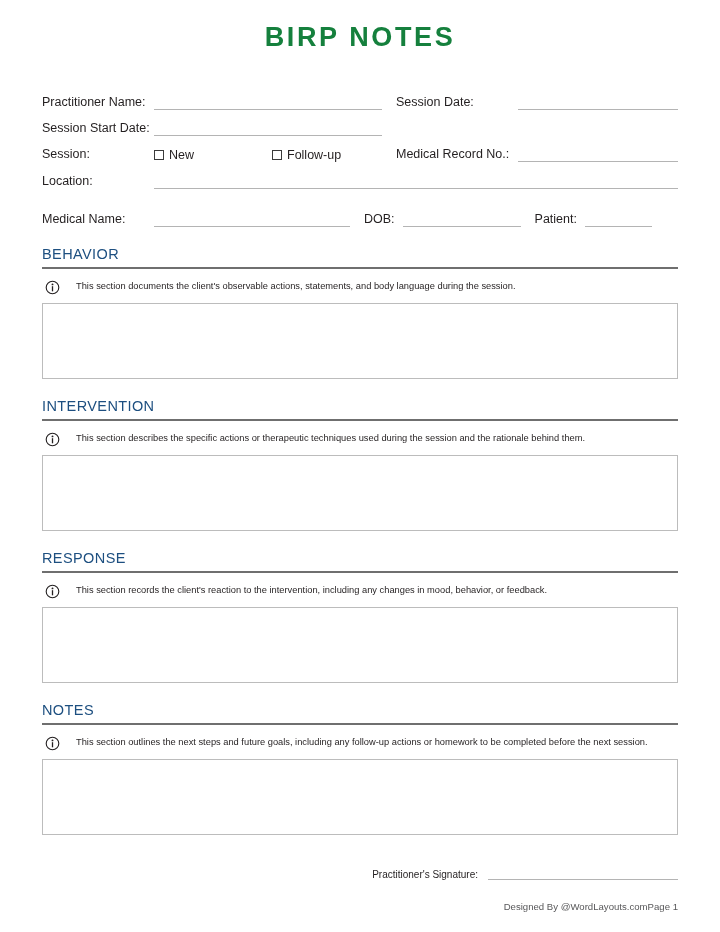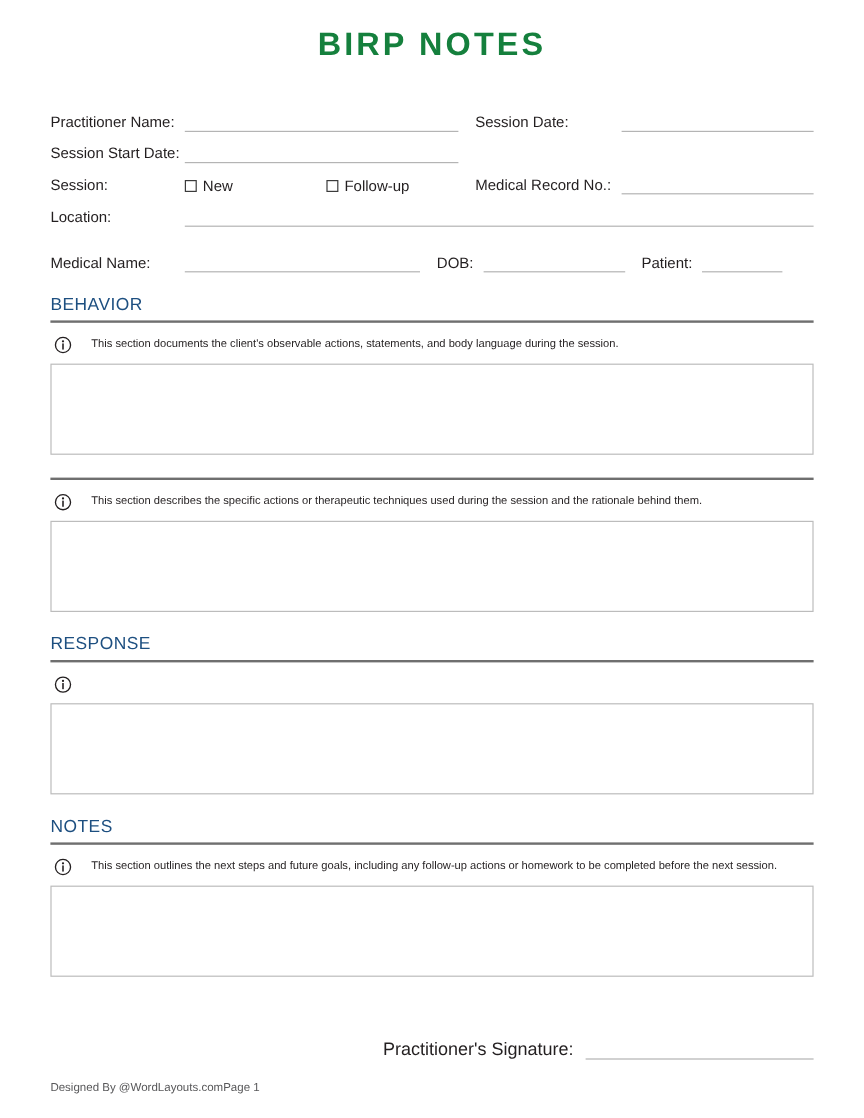--- a/index.html
+++ b/index.html
@@ -148,36 +148,36 @@
   .sig-row {
     position: absolute;
     left: 42px;
     right: 42px;
     top: 866px;
     display: flex;
     align-items: flex-end;
     justify-content: flex-end;
   }
   .sig-label {
-    font-size: 15px;
+    font-size: 10px;
     white-space: nowrap;
   }
   .sig-rule {
     flex: 0 0 190px;
     border-bottom: 1px solid #b4b4b4;
     height: 13px;
     margin-left: 10px;
   }
   .footer {
     position: absolute;
     left: 42px;
     right: 42px;
     top: 901px;
     display: flex;
-    justify-content: flex-start;
+    justify-content: flex-end;
     align-items: center;
     font-size: 9.6px;
     color: #58585a;
   }
 </style>
 </head>
 <body>
 
 <div class="page">
 
@@ -256,20 +256,21 @@
           <circle cx="7.5" cy="4.4" r="0.95" fill="#231f20"></circle>
           <rect x="6.85" y="6.2" width="1.3" height="5.1" fill="#231f20"></rect>
         </svg>
       </span>
       <span class="hint-text">This section documents the client's observable actions, statements, and body language during the session.</span>
     </div>
     <div class="answer-box"></div>
   </div>
 
   <div class="section">
+    <div class="section-title">INTERVENTION</div>
     <div class="section-underline"></div>
     <div class="hint">
       <span class="info-icon">
         <svg width="15" height="15" viewBox="0 0 15 15" xmlns="http://www.w3.org/2000/svg">
           <circle cx="7.5" cy="7.5" r="6.3" fill="none" stroke="#231f20" stroke-width="1.1"></circle>
           <circle cx="7.5" cy="4.4" r="0.95" fill="#231f20"></circle>
           <rect x="6.85" y="6.2" width="1.3" height="5.1" fill="#231f20"></rect>
         </svg>
       </span>
       <span class="hint-text">This section describes the specific actions or therapeutic techniques used during the session and the rationale behind them.</span>
@@ -281,20 +282,21 @@
     <div class="section-title">RESPONSE</div>
     <div class="section-underline"></div>
     <div class="hint">
       <span class="info-icon">
         <svg width="15" height="15" viewBox="0 0 15 15" xmlns="http://www.w3.org/2000/svg">
           <circle cx="7.5" cy="7.5" r="6.3" fill="none" stroke="#231f20" stroke-width="1.1"></circle>
           <circle cx="7.5" cy="4.4" r="0.95" fill="#231f20"></circle>
           <rect x="6.85" y="6.2" width="1.3" height="5.1" fill="#231f20"></rect>
         </svg>
       </span>
+      <span class="hint-text">This section records the client's reaction to the intervention, including any changes in mood, behavior, or feedback.</span>
     </div>
     <div class="answer-box"></div>
   </div>
 
   <div class="section">
     <div class="section-title">NOTES</div>
     <div class="section-underline"></div>
     <div class="hint">
       <span class="info-icon">
         <svg width="15" height="15" viewBox="0 0 15 15" xmlns="http://www.w3.org/2000/svg">

